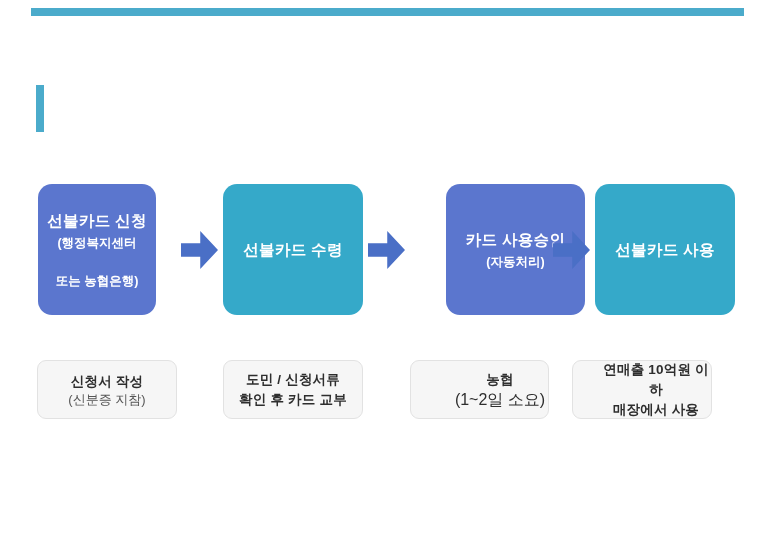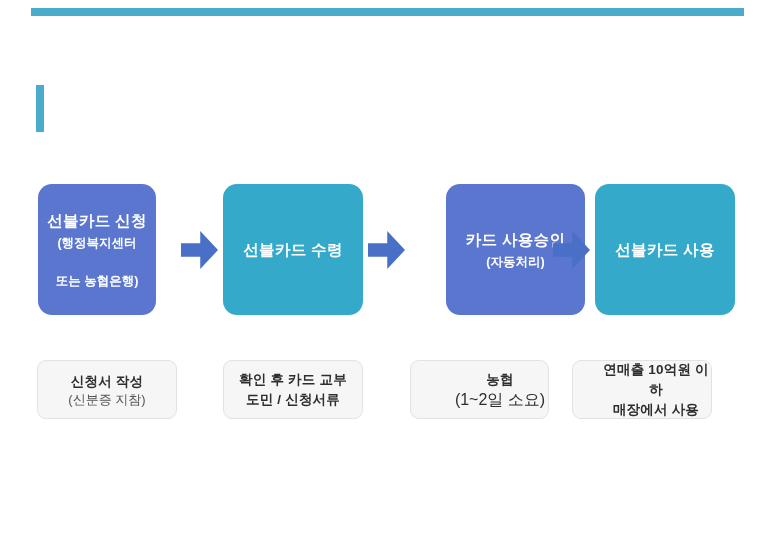--- a/index.html
+++ b/index.html
@@ -102,22 +102,22 @@
       <div class="flow-label">선불카드 사용</div>
     </div>
   </div>
 
   <div class="detail-box d1">
     <div class="d-bold">신청서 작성</div>
     <div class="d-small">(신분증 지참)</div>
   </div>
 
   <div class="detail-box d2">
+    <div class="d-bold">도민 / 신청서류</div>
     <div class="d-bold">확인 후 카드 교부</div>
-    <div class="d-bold">도민 / 신청서류</div>
   </div>
 
   <div class="detail-box d3">
     <div class="d-bold">농협</div>
     <div class="d-reg">(1~2일 소요)</div>
   </div>
 
   <div class="detail-box d4">
     <div class="d-bold">연매출 10억원 이하</div>
     <div class="d-bold">매장에서 사용</div>

